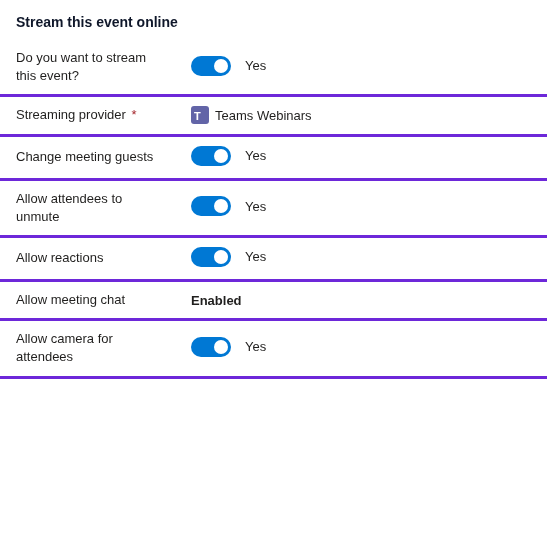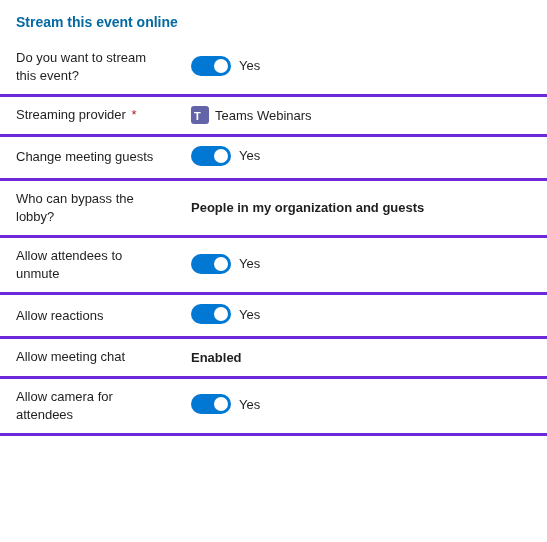--- a/index.html
+++ b/index.html
@@ -9,21 +9,21 @@
       color: #201f1e;
       background: #fff;
       width: 547px;
       min-height: 542px;
     }
 
     .page-title {
       font-size: 14px;
       font-weight: 600;
       padding: 14px 16px 10px 16px;
-      color: #0369a1;
+      color: #0f172a;
     }
 
     .settings-table {
       width: 100%;
       border-collapse: collapse;
     }
 
     .settings-table tr {
       border-bottom: 3px solid #6d28d9;
       margin-left: 24px;
@@ -43,21 +43,21 @@
 
     .value-cell {
       color: #201f1e;
       font-size: 13px;
     }
 
     
     .toggle {
       display: inline-flex;
       align-items: center;
-      gap: 8px;
+      gap: 14px;
       cursor: pointer;
     }
 
     .toggle-track {
       width: 40px;
       height: 20px;
       border-radius: 10px;
       position: relative;
       transition: background 0.2s;
     }
@@ -151,24 +151,20 @@
       <tr>
         <td class="label-cell">Change meeting guests</td>
         <td class="value-cell"><label class="toggle">
             <div class="toggle-track on">
               <div class="toggle-thumb"></div>
             </div>
             <span class="toggle-label">Yes</span>
           </label></td>
       </tr>
       <tr>
-        <td class="label-cell">Who can bypass the lobby?</td>
-        <td class="value-cell"><span class="bold-value">People in my organization and guests</span></td>
-      </tr>
-      <tr>
         <td class="label-cell">Allow attendees to unmute</td>
         <td class="value-cell"><label class="toggle">
             <div class="toggle-track on">
               <div class="toggle-thumb"></div>
             </div>
             <span class="toggle-label">Yes</span>
           </label></td>
       </tr>
       <tr>
         <td class="label-cell">Allow reactions</td>

